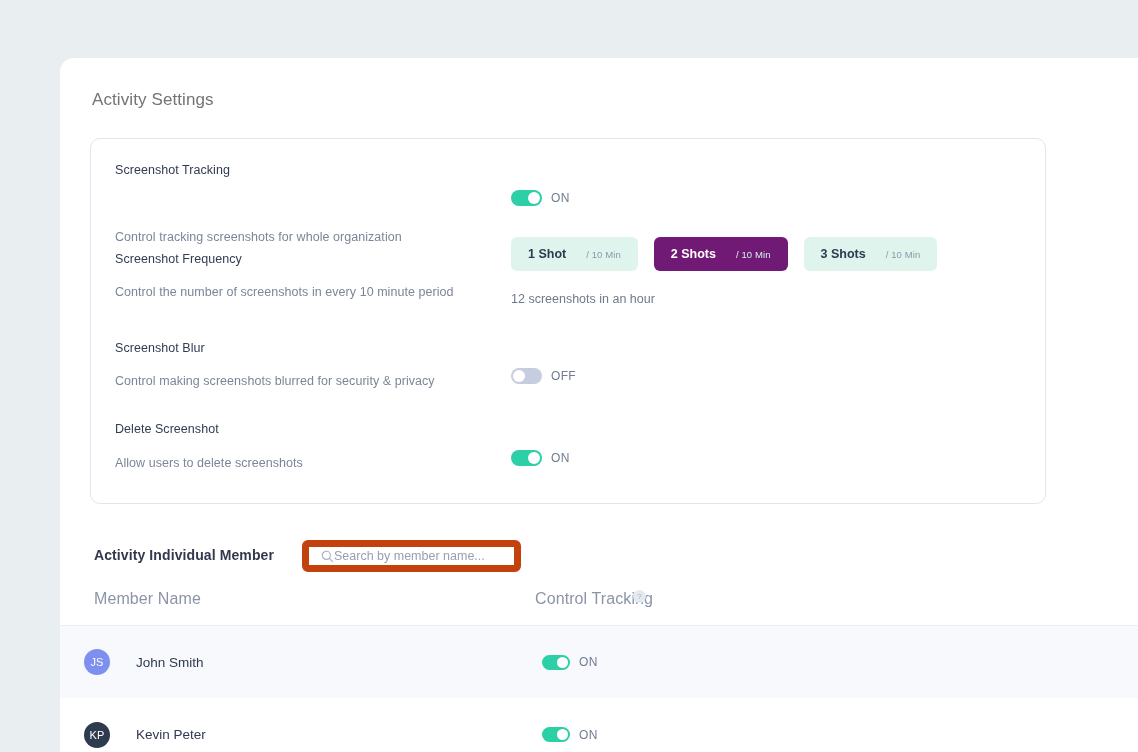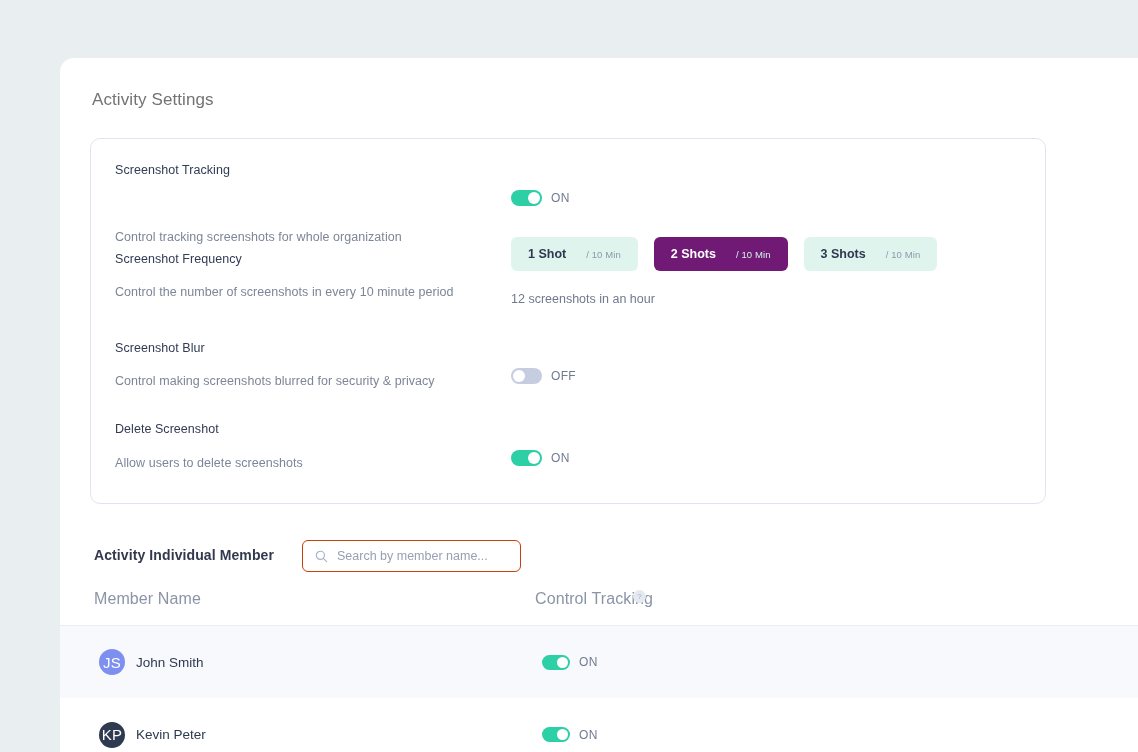--- a/index.html
+++ b/index.html
@@ -162,27 +162,26 @@
     color: #32394e;
     letter-spacing: .1px;
   }
 
   .search-box {
     position: absolute;
     left: 242px;
     top: 482px;
     width: 219px;
     height: 32px;
-    border: 1px solid #c2410c;
+    border: 7px solid #c2410c;
     border-radius: 6px;
     background: #fff;
     display: flex;
     align-items: center;
     padding-left: 12px;
-    gap: 9px;
   }
   .search-box input {
     border: none;
     outline: none;
     font-family: inherit;
     font-size: 12.5px;
     color: #6d788c;
     background: transparent;
     width: 170px;
   }
@@ -246,26 +245,26 @@
     display: flex;
     align-items: center;
   }
   .member-row.shaded {
     background: #f7f9fc;
     border-top: 1px solid #e9edf4;
   }
 
   .avatar {
     position: absolute;
-    left: 39px;
+    left: 24px;
     width: 26px;
     height: 26px;
     border-radius: 50%;
     color: #fff;
-    font-size: 15px;
+    font-size: 11px;
     display: flex;
     align-items: center;
     justify-content: center;
     letter-spacing: .2px;
   }
 
   .member-name {
     position: absolute;
     left: 76px;
     font-size: 13.5px;

